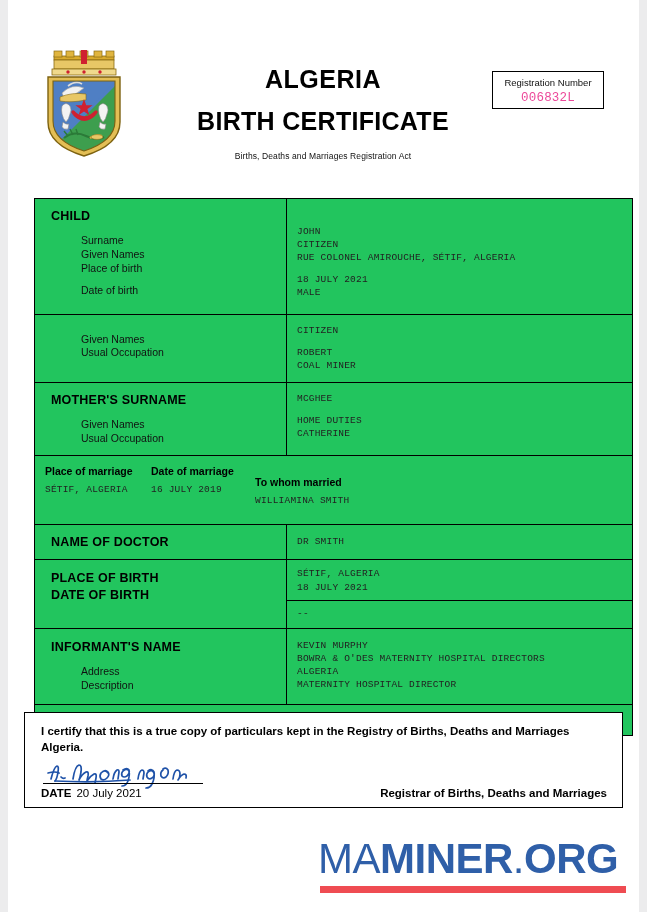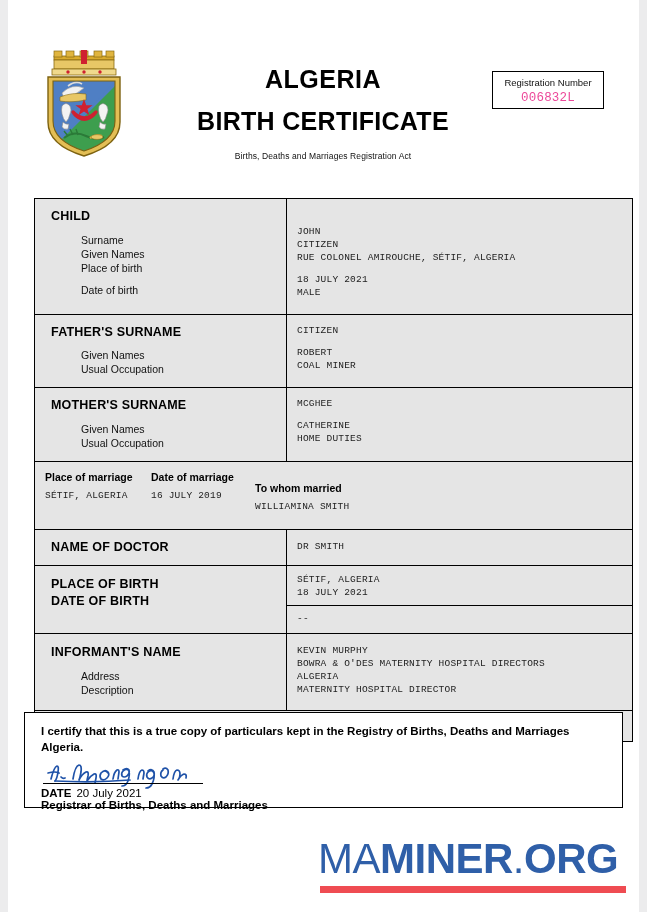--- a/index.html
+++ b/index.html
@@ -86,21 +86,21 @@
   }
 
   
   .table {
     position: absolute;
     left: 26px;
     top: 198px;
     width: 599px;
     border: 1.5px solid #000;
     box-sizing: border-box;
-    background: #e5e5e5;
+    background: #22c55e;
   }
   .row {
     display: flex;
     border-bottom: 1px solid #000;
     position: relative;
   }
   .row:last-child { border-bottom: none; }
   .col-l {
     width: 252px;
     flex: none;
@@ -220,22 +220,21 @@
     width: 160px;
     border-top: 1px solid #000;
   }
   .datebar {
     position: absolute;
     left: 16px;
     top: 74px;
     width: 566px;
     display: flex;
     justify-content: space-between;
-    align-items: flex-start;
-    flex-direction: column;
+    align-items: center;
   }
   .date-left { font-size: 11.5px; color: #000; }
   .date-left b { font-weight: bold; }
   .date-left span.dv { font-weight: normal; margin-left: 5px; }
   .date-right {
     font-size: 11.5px;
     font-weight: bold;
     color: #000;
   }
 
@@ -356,21 +355,20 @@
         <div class="val">CITIZEN</div>
         <div class="val">RUE COLONEL AMIROUCHE, SÉTIF, ALGERIA</div>
         <div class="spacer"></div>
         <div class="val">18 JULY 2021</div>
         <div class="val">MALE</div>
       </div>
     </div>
 
     <div class="row">
       <div class="col-l parent-left">
-        <div class="sec-title">FATHER'S SURNAME</div>
         <div class="spacer"></div>
         <div class="sub-label">Given Names</div>
         <div class="sub-label">Usual Occupation</div>
       </div>
       <div class="col-r parent-right">
         <div class="val">CITIZEN</div>
         <div class="spacer"></div>
         <div class="val">ROBERT</div>
         <div class="val">COAL MINER</div>
       </div>
@@ -379,22 +377,22 @@
     <div class="row">
       <div class="col-l parent-left">
         <div class="sec-title">MOTHER'S SURNAME</div>
         <div class="spacer"></div>
         <div class="sub-label">Given Names</div>
         <div class="sub-label">Usual Occupation</div>
       </div>
       <div class="col-r parent-right">
         <div class="val">MCGHEE</div>
         <div class="spacer"></div>
+        <div class="val">HOME DUTIES</div>
         <div class="val">CATHERINE</div>
-        <div class="val">HOME DUTIES</div>
       </div>
     </div>
 
     <div class="row">
       <div class="col-r marriage-right">
         <div class="mcols">
           <div class="mcol-1">
             <div class="mhead">Place of marriage</div>
             <div class="val">SÉTIF, ALGERIA</div>
           </div>

